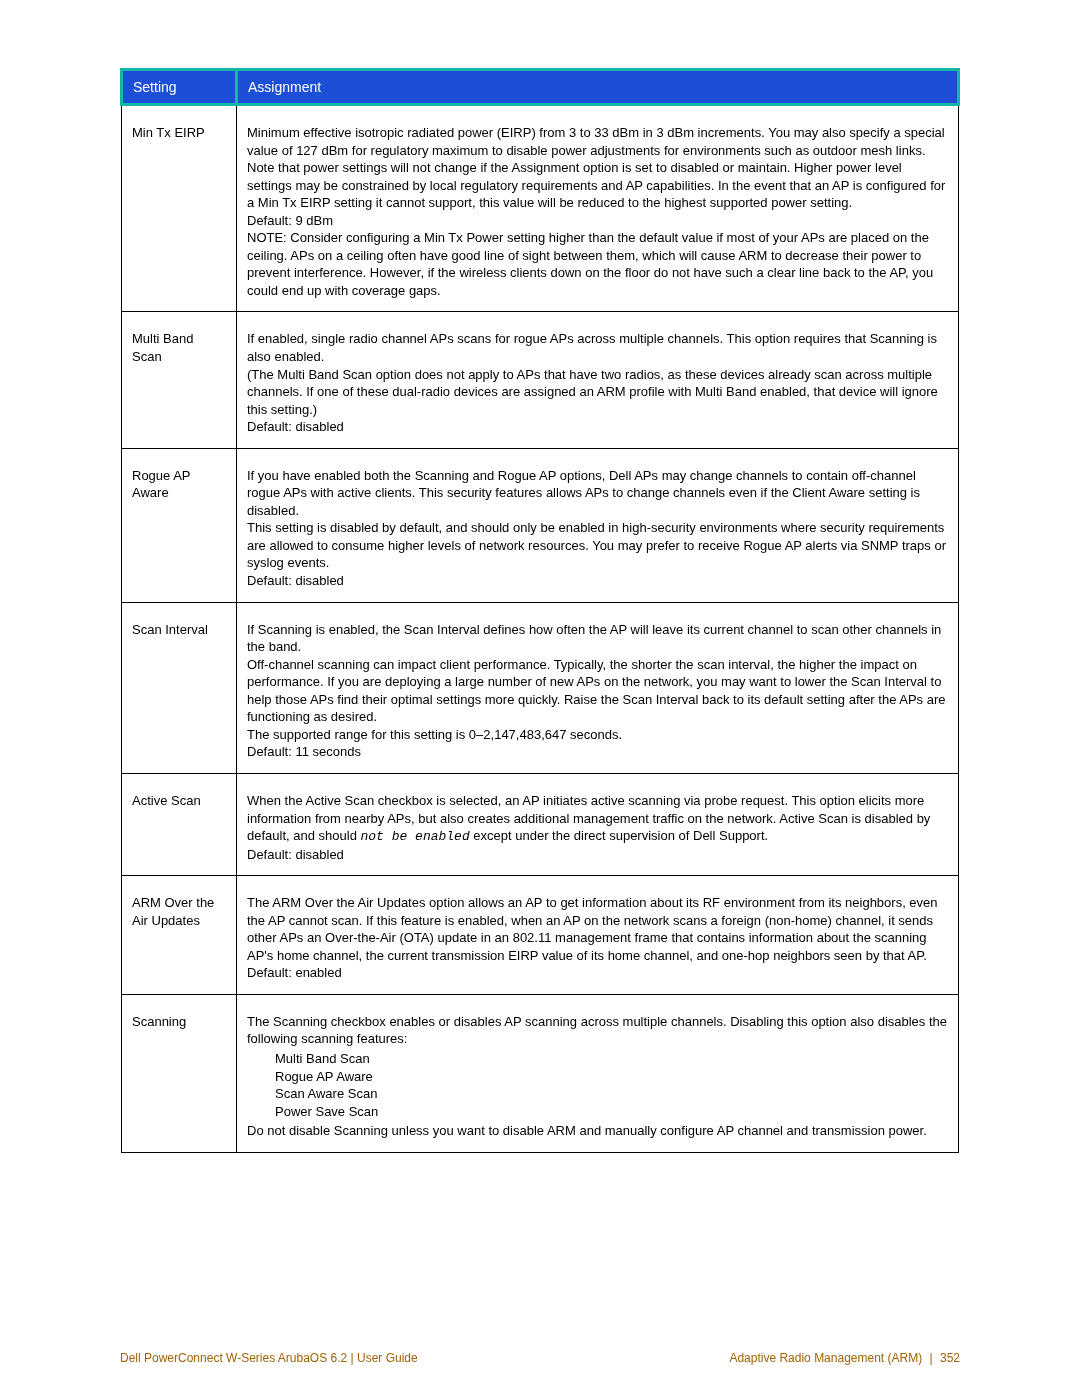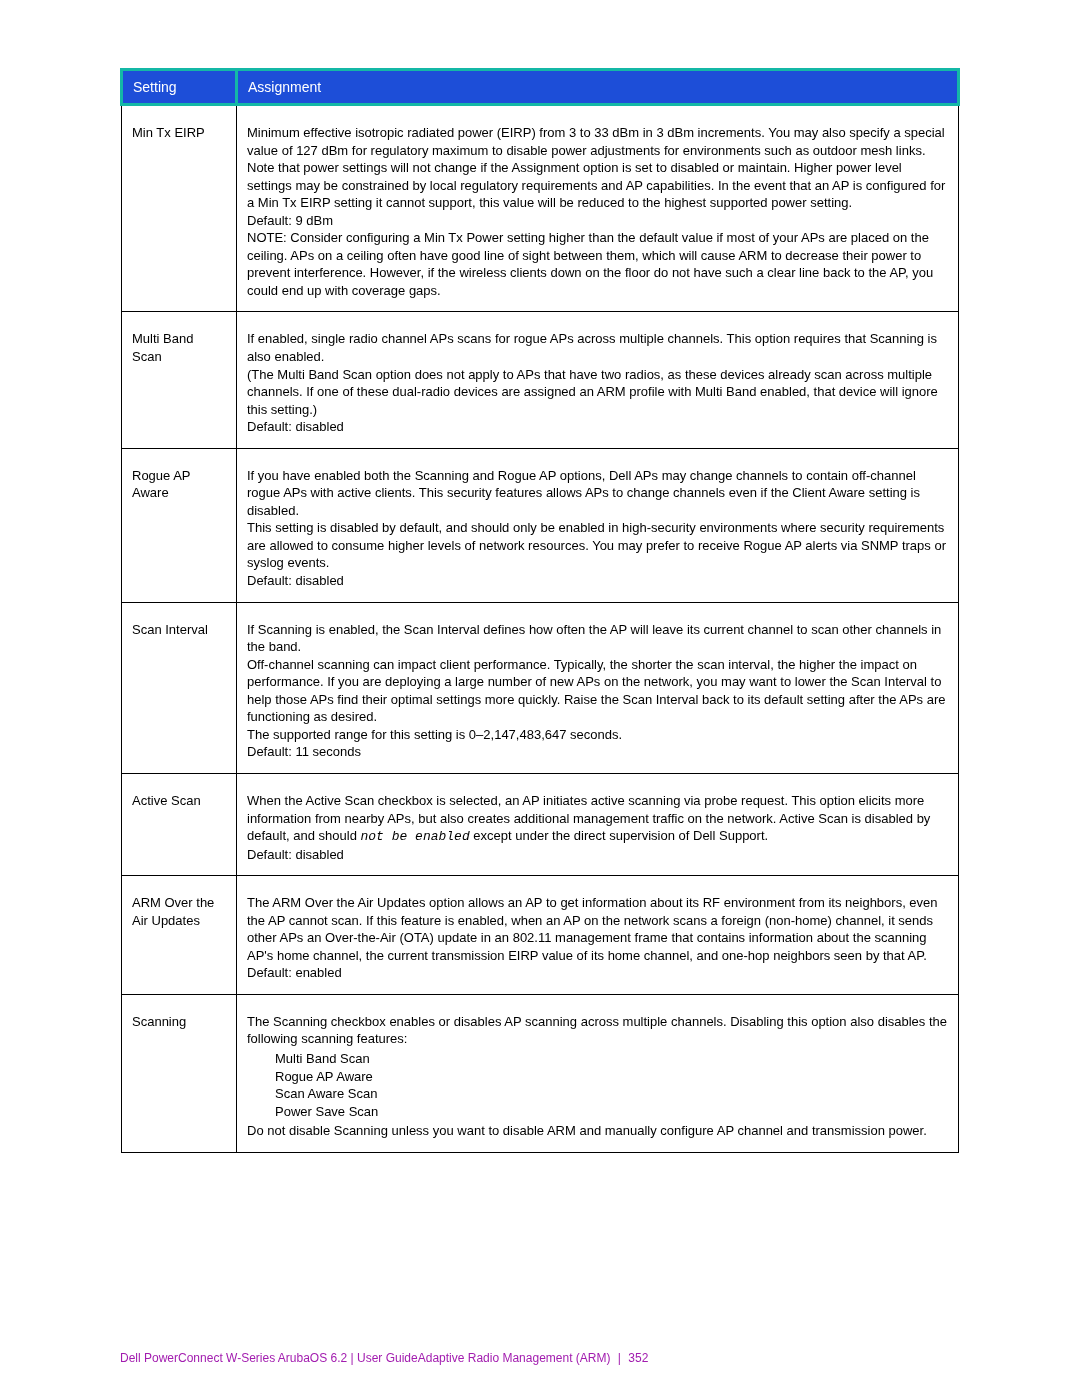--- a/index.html
+++ b/index.html
@@ -45,23 +45,23 @@
   .indent-list {
     padding-left: 28px;
     margin: 2px 0;
   }
   .footer {
     position: absolute;
     bottom: 32px;
     left: 120px;
     right: 120px;
     font-size: 12px;
-    color: #a21caf;
+    color: #a16207;
     display: flex;
-    justify-content: flex-start;
+    justify-content: space-between;
   }
   .footer .right span.sep {
     margin: 0 4px;
   }
 </style>
 </head>
 <body>
 
 <div class="page">
 

